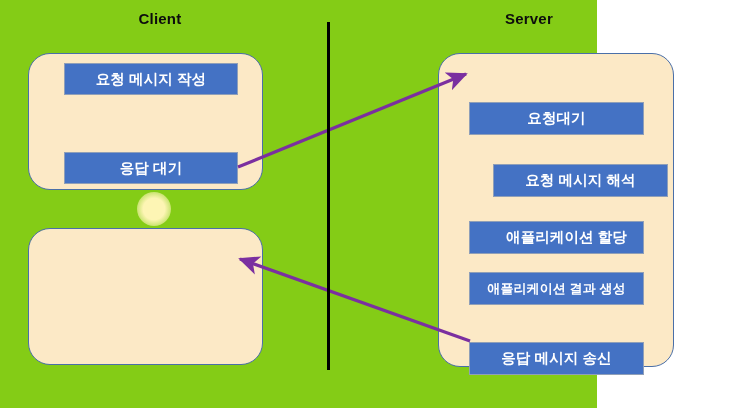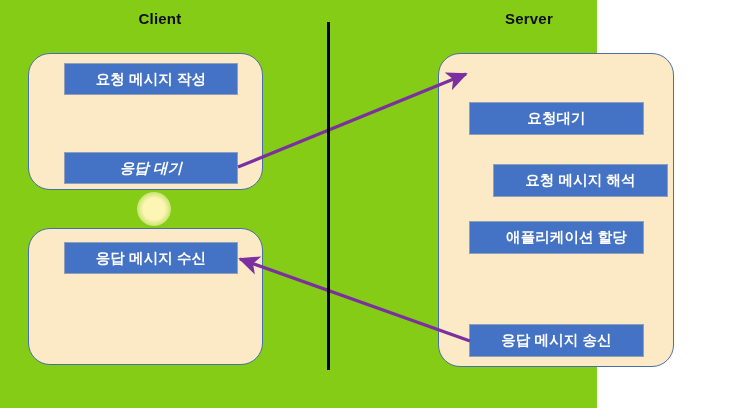--- a/index.html
+++ b/index.html
@@ -89,33 +89,33 @@
     z-index: 4;
   }
   .step.small { font-size: 13px; }
 
   .step.client { left: 64px; width: 174px; height: 32px; }
   .step.server { left: 469px; width: 175px; height: 33px; }
 
   
   #step-c1 { top: 63px; }
   #step-c2 { top: 109px; }
-  #step-c3 { top: 152px; font-style: italic; }
+  #step-c3 { top: 152px; }
   
   #step-c4 { top: 242px; }
   #step-c5 { top: 286px; }
   #step-c6 { top: 329px; }
 
   
   #step-s1 { top: 54px; margin-top: 48px; }
   #step-s2 { top: 112px; }
   #step-s3 { top: 164px; margin-left: 24px; }
   #step-s4 { top: 221px; padding-left: 20px; }
   #step-s5 { top: 272px; }
-  #step-s6 { top: 324px; }
+  #step-s6 { top: 342px; }
 
   
   #arrows {
     position: absolute;
     left: 0; top: 0;
     width: 733px; height: 408px;
     z-index: 5;
     pointer-events: none;
   }
 </style>
@@ -131,27 +131,27 @@
 
   <div id="glow"></div>
 
   <div class="group" id="group-client-request"></div>
 
   <div class="step client" id="step-c1">요청 메시지 작성</div>
   <div class="step client" id="step-c3">응답 대기</div>
 
   <div class="group" id="group-client-response"></div>
 
-  <div class="step client" id="step-c4">응답 메시지 수신</div>
 
   <div class="group" id="group-server"></div>
 
   <div class="step server" id="step-s1">요청대기</div>
   <div class="step server" id="step-s3">요청 메시지 해석</div>
   <div class="step server" id="step-s4">애플리케이션 할당</div>
+  <div class="step server small" id="step-s5">애플리케이션 결과 생성</div>
   <div class="step server" id="step-s6">응답 메시지 송신</div>
 
   <svg id="arrows" viewBox="0 0 733 408">
     <defs>
       <marker id="ah" markerWidth="7" markerHeight="7" refX="6" refY="3.2" orient="auto" markerUnits="strokeWidth">
         <path d="M0,0.2 L6.6,3.2 L0,6.2 L1.7,3.2 Z" fill="#7B2FA0"></path>
       </marker>
     </defs>
 
     <line x1="238" y1="167" x2="466" y2="74" stroke="#7B2FA0" stroke-width="3.2" marker-end="url(#ah)"></line>

